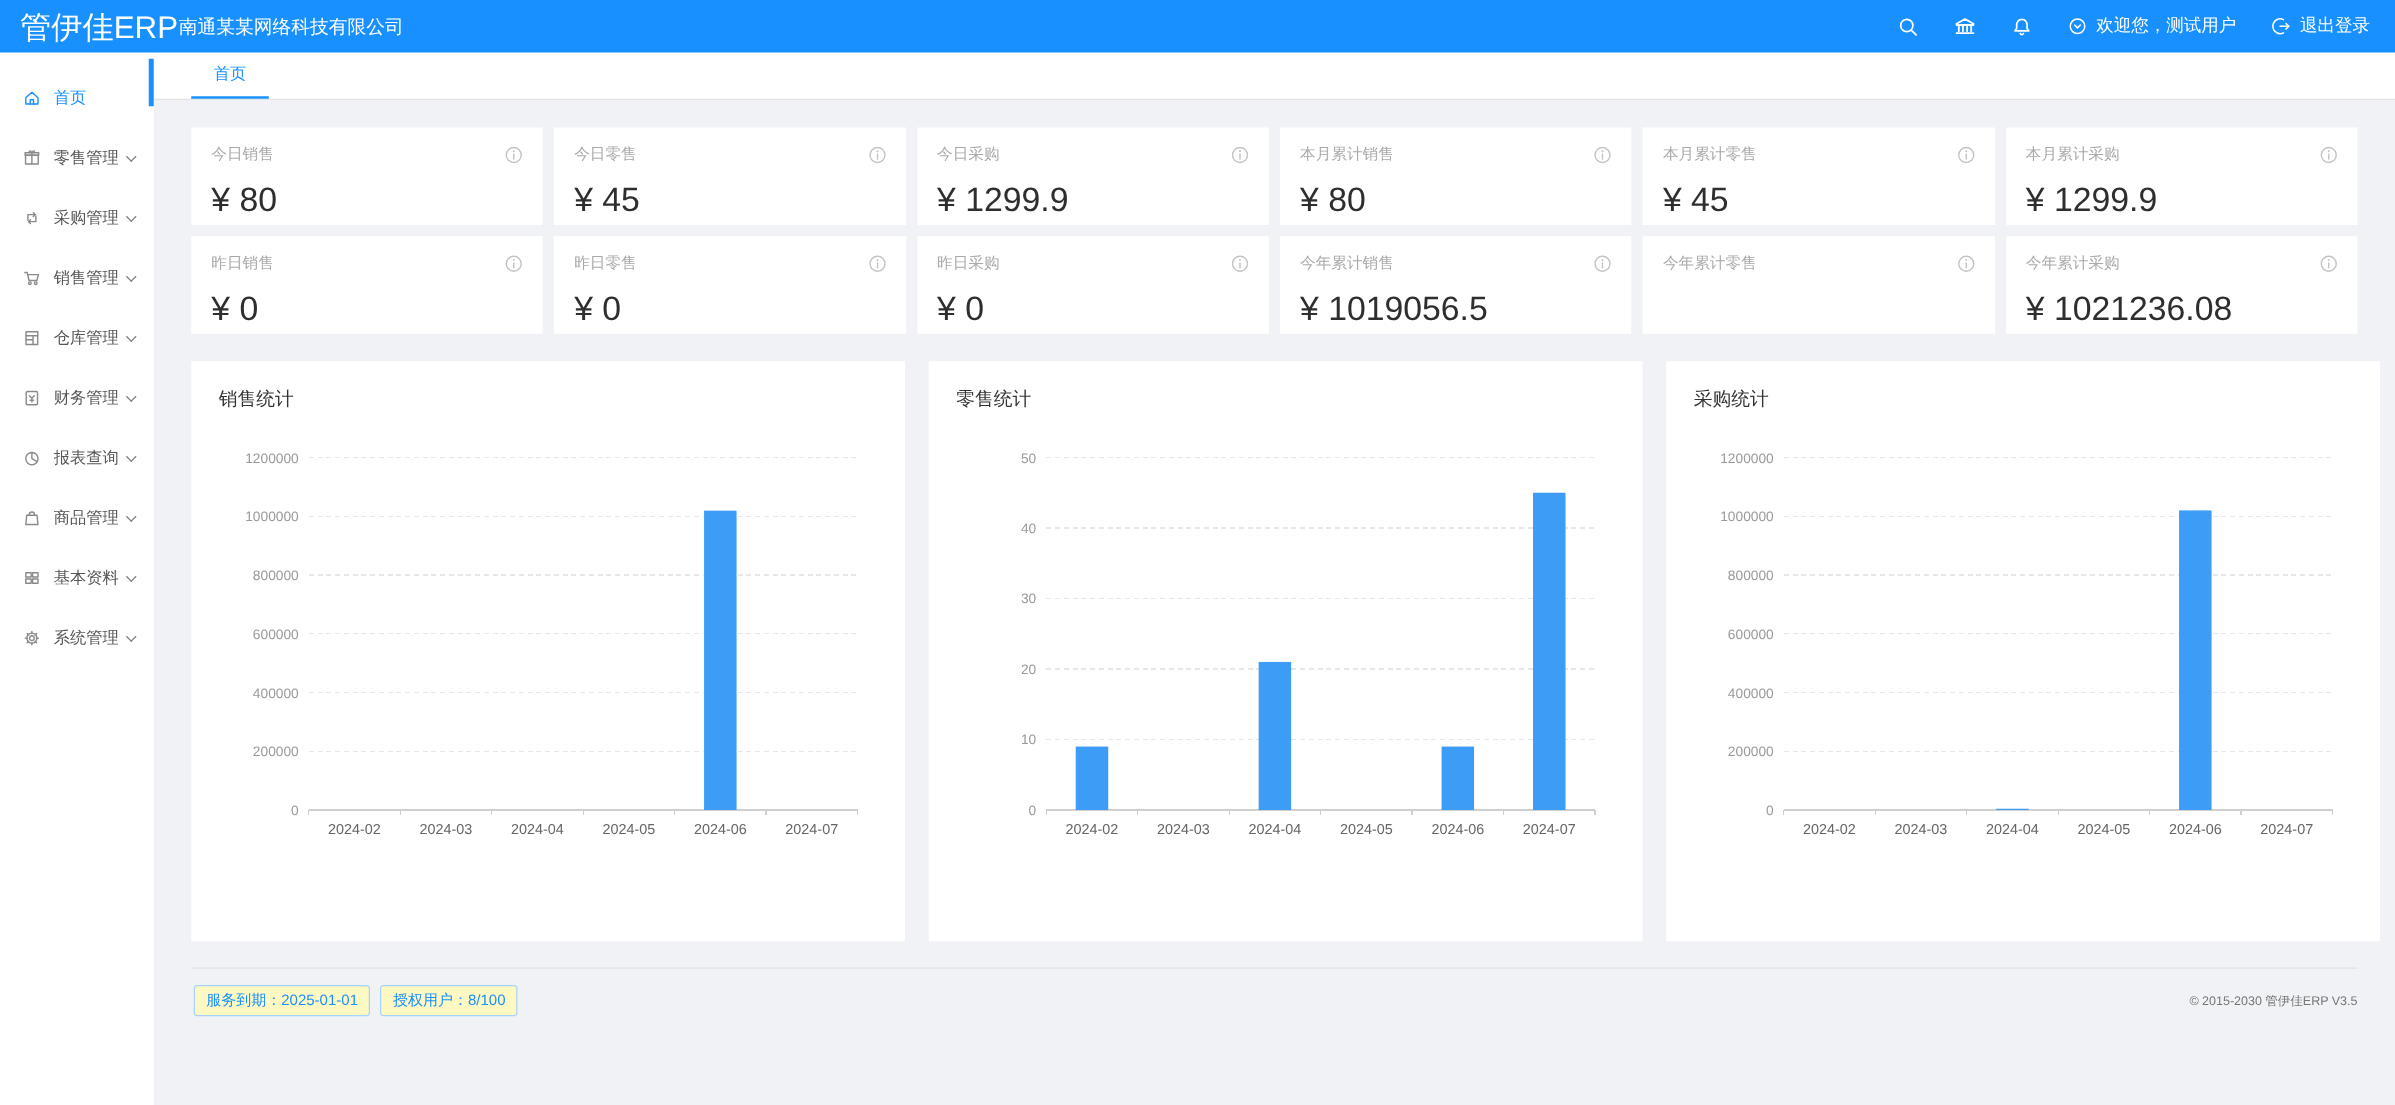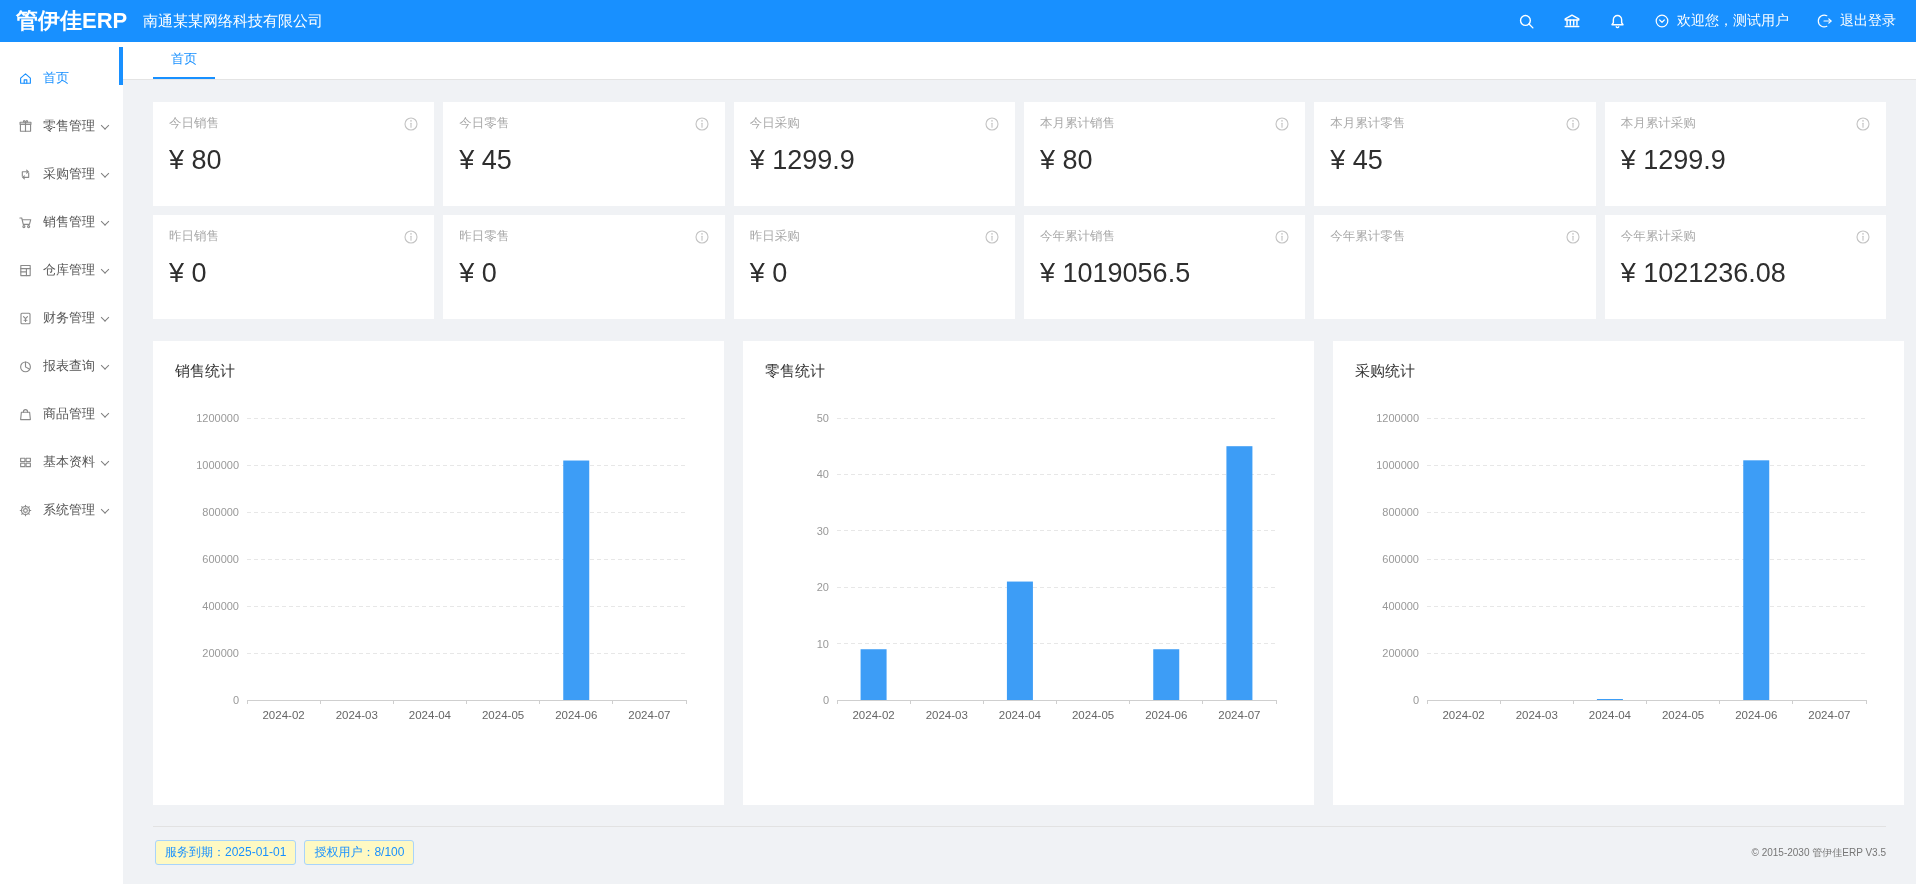--- a/index.html
+++ b/index.html
@@ -1,38 +1,38 @@
 <!DOCTYPE html>
 <html><head>
 <meta charset="utf-8">
 <style>
 *{box-sizing:border-box;margin:0;padding:0}
 html,body{width:1916px;height:884px}
 body{font-family:"Liberation Sans","DejaVu Sans",sans-serif;background:#f0f2f5;overflow:hidden;position:relative}
 .topbar{position:absolute;top:0;left:0;right:0;height:42px;background:#1890ff;display:flex;align-items:center;color:#fff;z-index:20}
-.logo{width:123px;font-size:22px;font-weight:bold;padding-left:16px;white-space:nowrap}
+.logo{width:123px;font-size:25px;font-weight:normal;padding-left:16px;white-space:nowrap}
 .company{font-size:15px;margin-left:20px}
 .topbar-right{margin-left:auto;display:flex;align-items:center;gap:28px;padding-right:20px}
 .tb-item{display:flex;align-items:center;gap:7px;font-size:14px;cursor:pointer;white-space:nowrap}
 .tb-item svg,.tb-icon svg{display:block}
 .tb-icon{cursor:pointer}
 .sidebar{position:absolute;top:42px;left:0;width:123px;bottom:0;background:#fff;padding-top:12px;z-index:10}
 .side-item{height:48px;display:flex;align-items:center;padding-left:18px;font-size:13px;color:#565656;cursor:pointer;position:relative}
 .side-item .icon{width:15px;height:15px;margin-right:10px;color:#8a8a8a;display:inline-flex;flex:none}
 .side-item .icon svg{width:15px;height:15px}
 .side-item.active{color:#1890ff}
 .side-item.active .icon{color:#1890ff}
 .chev{position:absolute;right:15px;top:50%;width:6px;height:6px;border-right:1.4px solid #7d7d7d;border-bottom:1.4px solid #7d7d7d;transform:translateY(-60%) rotate(45deg)}
 .side-scroll{position:absolute;top:5px;right:0;width:4px;height:38px;background:#1890ff}
 .main{position:absolute;left:123px;top:42px;right:0;bottom:0;display:flex;flex-direction:column}
 .tabbar{height:38px;background:#fff;border-bottom:1px solid #e4e4e4;display:flex;align-items:flex-end;padding-left:30px;flex:none}
 .tab{font-size:13px;color:#1890ff;padding:0 18px;height:36px;line-height:32px;border-bottom:2px solid #1890ff;cursor:pointer}
 .content{flex:1;padding:22px 30px 0;overflow:hidden}
 .cards{display:grid;grid-template-columns:repeat(6,1fr);gap:9px}
-.card{background:#fff;height:104px;padding:13px 16px;position:relative}
+.card{background:#fff;height:78px;padding:13px 16px;position:relative}
 .card .lbl{font-size:12.5px;color:#a9a9a9;display:flex;justify-content:space-between;align-items:center}
 .card .val{font-size:27px;color:#2e2e2e;margin-top:13px;white-space:nowrap}
 .info{color:#c3c3c3;cursor:pointer;display:inline-flex}
 .chartrow{display:grid;grid-template-columns:repeat(3,1fr);gap:19px;margin-top:22px}
 .chartcard{background:#fff;height:464px;padding:21px 22px 0}
 .ctitle{font-size:15px;color:#333}
 .chartcard svg.plot{display:block;margin-top:4px}
 .footer{border-top:1px solid #e2e2e2;margin-top:21px;padding-top:13px;display:flex;align-items:center}
 .badges{display:flex;gap:8px;padding-left:2px}
 .badge{font-size:12px;color:#1890ff;background:#fef9c3;border:1px solid #a8d4fb;border-radius:3px;padding:3px 9px;white-space:nowrap}

